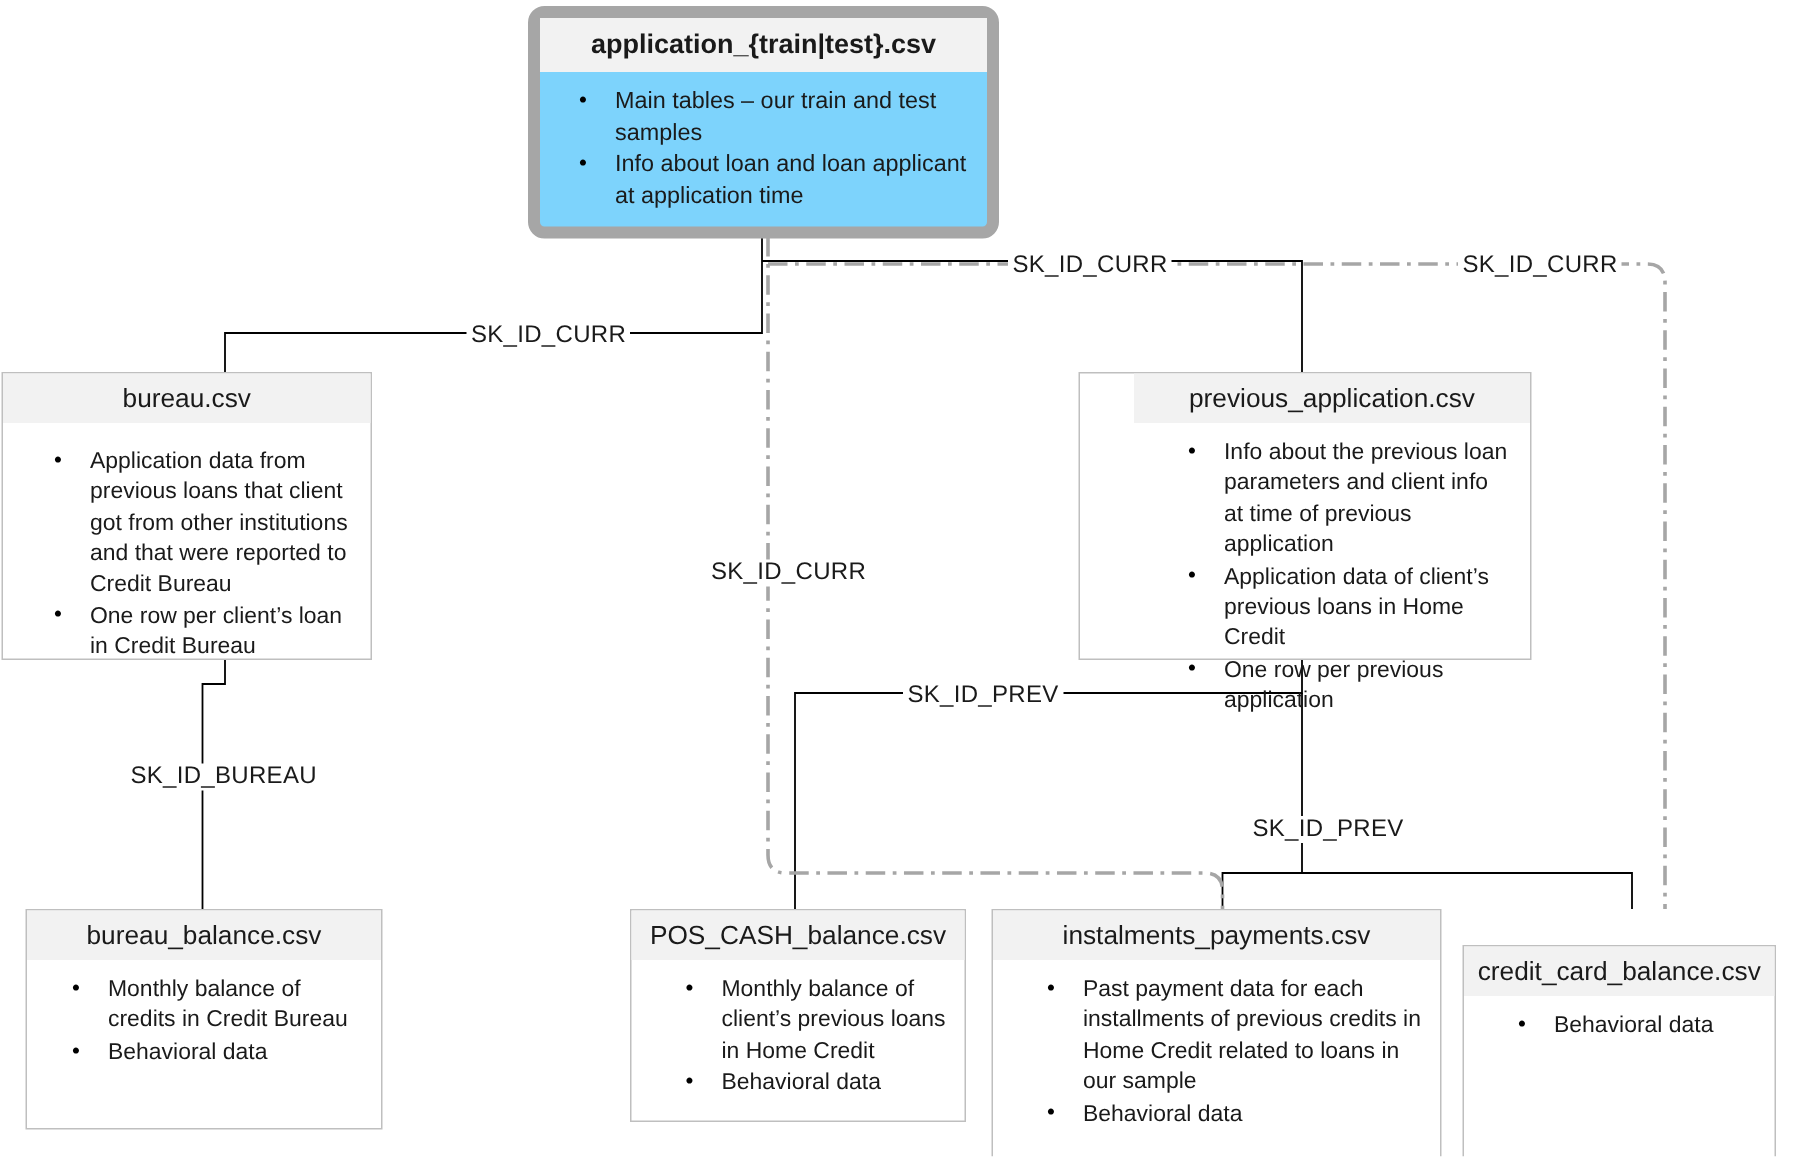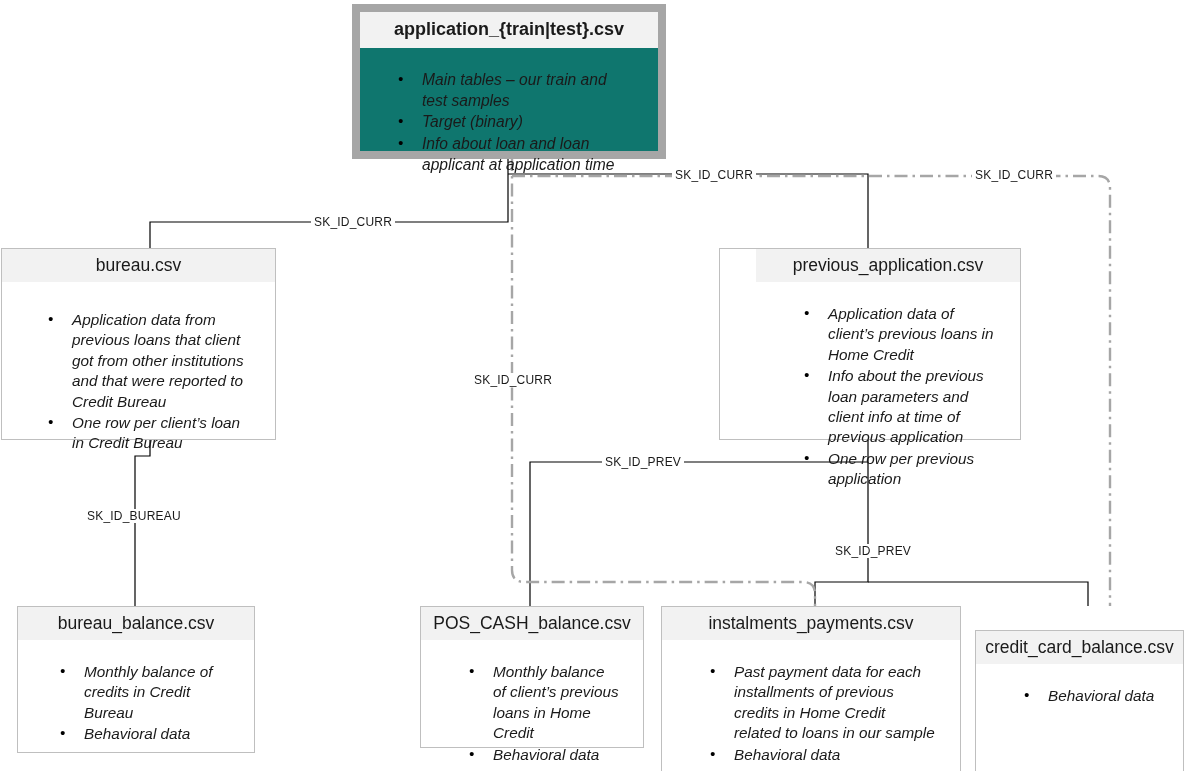--- a/index.html
+++ b/index.html
@@ -27,46 +27,45 @@
   }
   .node {
     position: absolute;
     background: #ffffff;
     border: 1px solid #bfbfbf;
     box-sizing: border-box;
     z-index: 5;
   }
   .node.root {
     border: 8px solid #a6a6a6;
-    border-radius: 0;
-    background: #0f766e;
+    border-radius: 11px;
+    background: #7dd3fc;
     box-sizing: border-box;
   }
   .node-title {
     background: #f2f2f2;
     text-align: center;
     font-size: 17.5px;
     color: #1a1a1a;
     padding: 6px 4px 7px 4px;
     line-height: 1.15;
     white-space: nowrap;
   }
   .node.root .node-title {
     font-weight: bold;
     font-size: 18px;
     padding: 7px 4px 8px 4px;
   }
   .node-body {
     padding: 6px 8px 8px 8px;
   }
   ul.bullets {
-    margin: 16px;
+    margin: 4px;
     padding: 0 0 0 38px;
     list-style: none;
-    font-style: italic;
   }
   ul.bullets li {
     position: relative;
     font-size: 15.3px;
     line-height: 1.33;
     color: #1a1a1a;
     margin: 0 0 1px 0;
   }
   ul.bullets li::before {
     content: "\2022";
@@ -75,21 +74,21 @@
     top: -1px;
     font-size: 15px;
     color: #000;
   }
   .node.root ul.bullets li {
     font-size: 15.6px;
     line-height: 1.34;
   }
   .edge-label {
     position: absolute;
-    font-size: 12px;
+    font-size: 16px;
     letter-spacing: 0.2px;
     color: #1a1a1a;
     background: #ffffff;
     padding: 0 3px;
     white-space: nowrap;
     z-index: 6;
     font-family: "Liberation Sans", sans-serif;
   }
 </style>
 </head>
@@ -115,42 +114,41 @@
     <path d="M 512,158 L 512,570 Q 512,582 524,582 L 803,582 Q 815,582 815,594 L 815,606" stroke="#a6a6a6" stroke-width="2.4" fill="none" stroke-dasharray="13,5,2.5,5" stroke-linecap="butt"></path>
 
     <path d="M 512,176 L 1098,176 Q 1110,176 1110,188 L 1110,606" stroke="#a6a6a6" stroke-width="2.4" fill="none" stroke-dasharray="13,5,2.5,5" stroke-linecap="butt"></path>
   </svg>
 
   <div class="node root" style="left:352px; top:4px; width:314px; height:155px;">
     <div class="node-title">application_{train|test}.csv</div>
     <div class="node-body">
       <ul class="bullets">
         <li>Main tables – our train and test samples</li>
-        <li>Target (binary)</li>
         <li>Info about loan and loan applicant at application time</li>
       </ul>
     </div>
   </div>
 
-  <div class="node" style="left:1px; top:248px; width:275px; height:192px;">
+  <div class="node" style="left:1px; top:248px; width:247px; height:192px;">
     <div class="node-title">bureau.csv</div>
     <div class="node-body" style="padding-top:12px;">
       <ul class="bullets" style="padding-left:46px;">
         <li>Application data from previous loans that client got from other institutions and that were reported to Credit Bureau</li>
         <li>One row per client’s loan in Credit Bureau</li>
       </ul>
     </div>
   </div>
 
   <div class="node" style="left:719px; top:248px; width:302px; height:192px;padding-left:36px;">
     <div class="node-title">previous_application.csv</div>
     <div class="node-body">
       <ul class="bullets" style="padding-left:48px;">
+        <li>Info about the previous loan parameters and client info at time of previous application</li>
         <li>Application data of client’s previous loans in Home Credit</li>
-        <li>Info about the previous loan parameters and client info at time of previous application</li>
         <li>One row per previous application</li>
       </ul>
     </div>
   </div>
 
   <div class="node" style="left:17px; top:606px; width:238px; height:147px;">
     <div class="node-title">bureau_balance.csv</div>
     <div class="node-body">
       <ul class="bullets" style="padding-left:42px;">
         <li>Monthly balance of credits in Credit Bureau</li>

